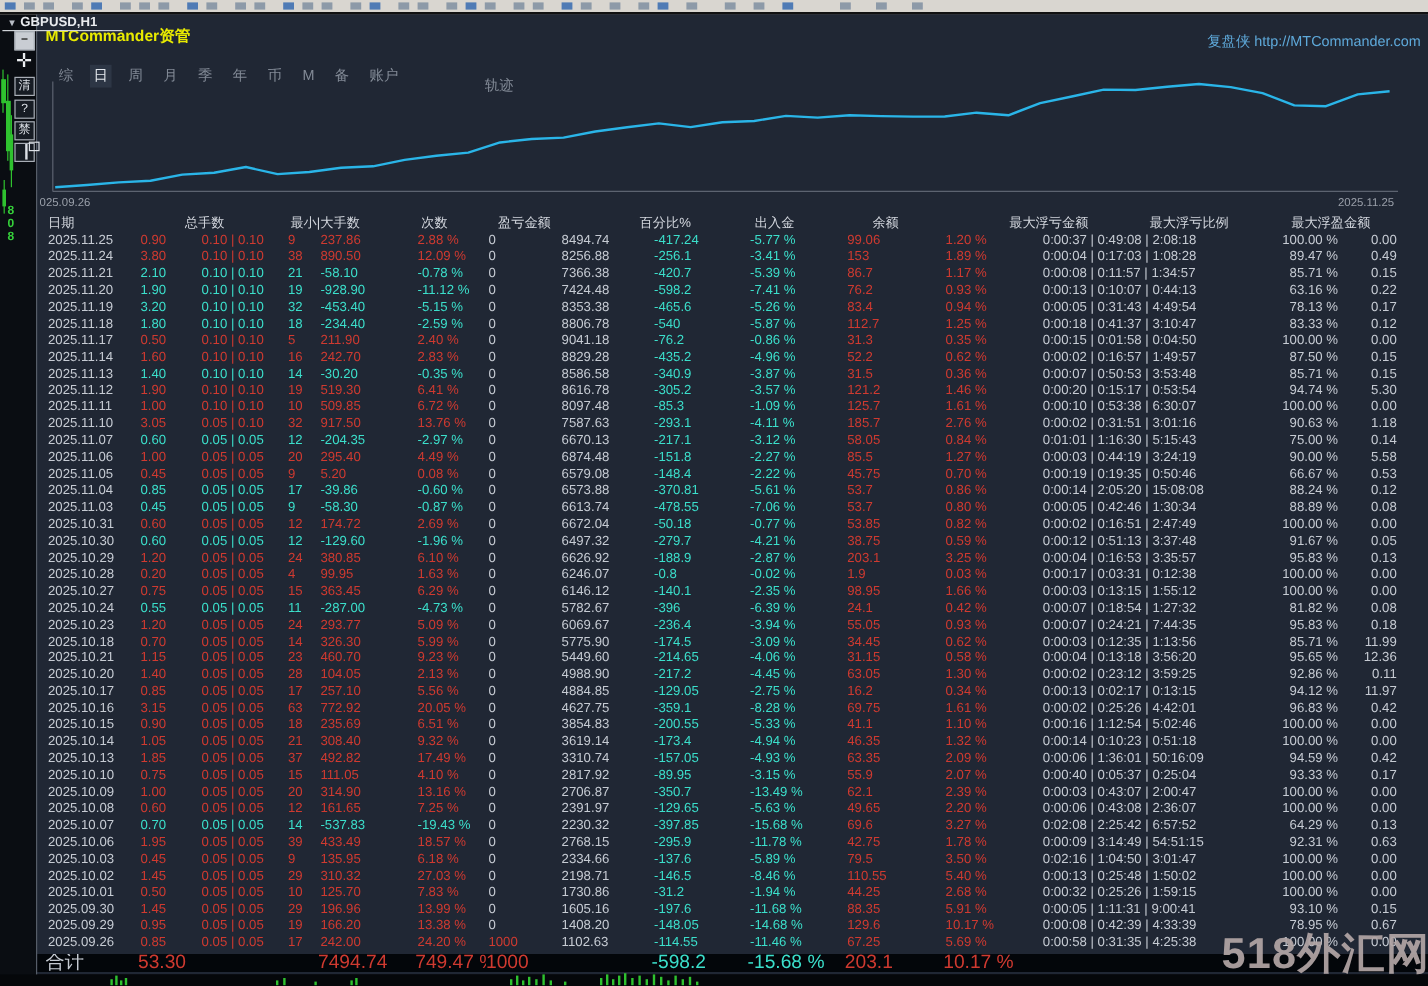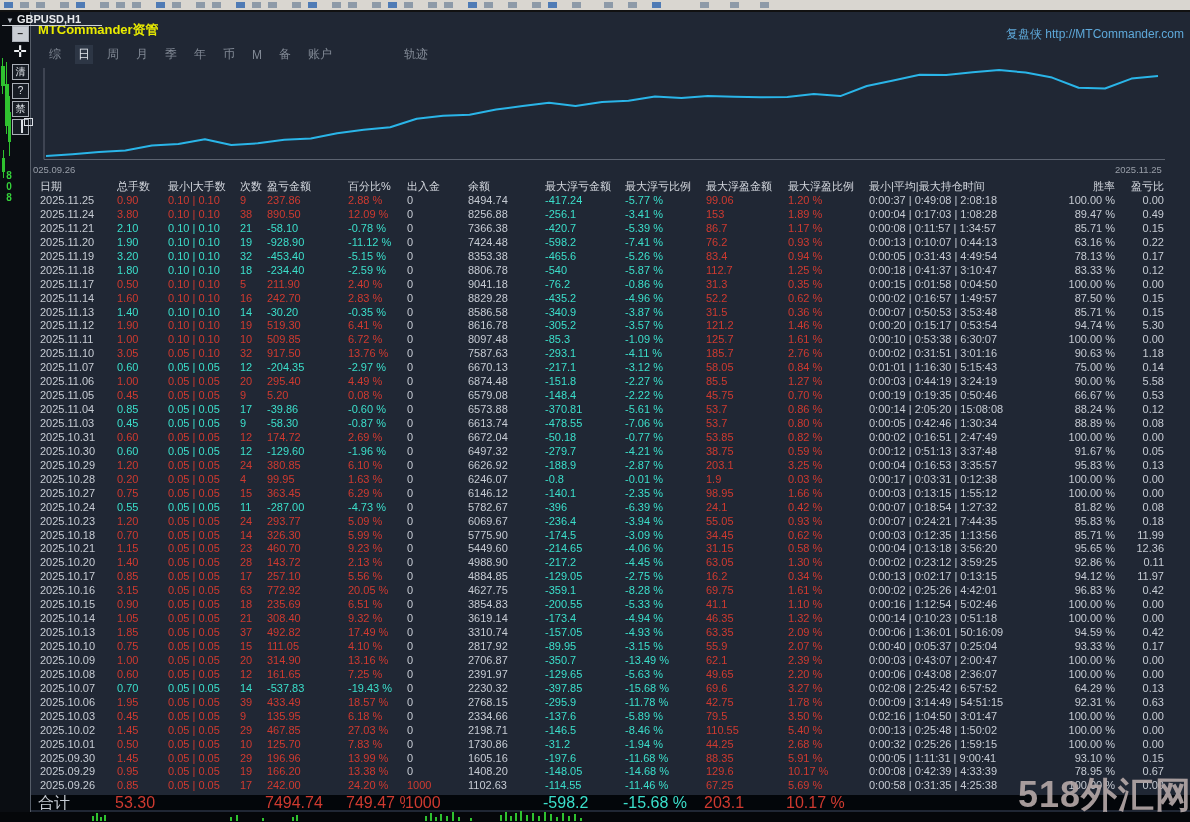--- a/index.html
+++ b/index.html
@@ -36,32 +36,32 @@
   .restore-in::after{content:"";position:absolute;left:2px;top:-3px;width:7px;height:6px;border:1px solid #dce0e6;}
 
   
   .panel{position:absolute;left:30px;top:12px;width:1160px;height:800px;background:#202734;z-index:3;}
   .panel-edge{position:absolute;left:30px;top:12px;width:1px;height:800px;background:#565d68;z-index:5;}
   .panel-title{position:absolute;left:8px;top:9px;color:#e9eb00;font-size:13px;font-weight:bold;}
   .replay-link{position:absolute;right:6px;top:14px;color:#5ea9da;font-size:12px;}
   .menu{position:absolute;left:16px;top:33px;display:flex;align-items:center;font-size:12px;color:#828a96;}
   .menu .mi{margin-right:11px;padding:1px 3px;cursor:default;white-space:nowrap;}
   .menu .mi.sel{background:#2d3645;color:#e4e8ee;}
-  .menu .mi.gap{margin-left:55px;}
+  .menu .mi.gap{margin-left:55px;margin-top:17px;}
 
   .chart-wrap{position:absolute;left:12px;top:52px;width:1126px;height:100px;}
   .x-label{position:absolute;color:#999fa9;font-size:9.5px;}
   .x-label.l{left:3px;top:152px;}
   .x-label.r{left:1085px;top:152px;}
 
   
   .tbl{position:absolute;left:2px;top:167px;width:1156px;font-size:11px;}
   .trow{display:grid;grid-template-columns:77px 51px 72px 27px 81px 59px 61px 77px 80px 81px 82px 81px 192px 68px 59px;
     height:13.95px;line-height:13.9px;padding-left:8px;white-space:nowrap;}
-  .trow.head{height:15px;line-height:15px;color:#d3d7de;}
+  .trow.head{height:15px;line-height:15px;color:#d3d7de;gap:37px;}
   .cell{overflow:hidden;}
   .cell.winrate,.cell.plratio{text-align:right;}
   .cell.winrate{padding-right:14px;}
   .cell.plratio{padding-right:24px;}
   .t-red{color:#cf3a30;}
   .t-cyan{color:#3bdfcb;}
   .t-gray{color:#c6cbd3;}
   .total-row{position:absolute;left:0;top:783px;width:1160px;height:15px;background:#03060a;}
   .total-row .trow{height:15px;line-height:15px;}
 
@@ -529,21 +529,21 @@
         <div class="trow">
           <div class="cell date t-gray">2025.10.28</div>
           <div class="cell lots t-red">0.20</div>
           <div class="cell minmax t-red">0.05 | 0.05</div>
           <div class="cell count t-red">4</div>
           <div class="cell profit t-red">99.95</div>
           <div class="cell pct t-red">1.63 %</div>
           <div class="cell inout t-gray">0</div>
           <div class="cell balance t-gray">6246.07</div>
           <div class="cell maxdd t-cyan">-0.8</div>
-          <div class="cell maxddpct t-cyan">-0.01 %</div>
+          <div class="cell maxddpct t-cyan">-0.02 %</div>
           <div class="cell maxfp t-red">1.9</div>
           <div class="cell maxfppct t-red">0.03 %</div>
           <div class="cell times t-gray">0:00:17 | 0:03:31 | 0:12:38</div>
           <div class="cell winrate t-gray">100.00 %</div>
           <div class="cell plratio t-gray">0.00</div>
         </div>
         <div class="trow">
           <div class="cell date t-gray">2025.10.27</div>
           <div class="cell lots t-red">0.75</div>
           <div class="cell minmax t-red">0.05 | 0.05</div>
@@ -626,21 +626,21 @@
           <div class="cell maxfppct t-red">0.58 %</div>
           <div class="cell times t-gray">0:00:04 | 0:13:18 | 3:56:20</div>
           <div class="cell winrate t-gray">95.65 %</div>
           <div class="cell plratio t-gray">12.36</div>
         </div>
         <div class="trow">
           <div class="cell date t-gray">2025.10.20</div>
           <div class="cell lots t-red">1.40</div>
           <div class="cell minmax t-red">0.05 | 0.05</div>
           <div class="cell count t-red">28</div>
-          <div class="cell profit t-red">143.72</div>
+          <div class="cell profit t-red">104.05</div>
           <div class="cell pct t-red">2.13 %</div>
           <div class="cell inout t-gray">0</div>
           <div class="cell balance t-gray">4988.90</div>
           <div class="cell maxdd t-cyan">-217.2</div>
           <div class="cell maxddpct t-cyan">-4.45 %</div>
           <div class="cell maxfp t-red">63.05</div>
           <div class="cell maxfppct t-red">1.30 %</div>
           <div class="cell times t-gray">0:00:02 | 0:23:12 | 3:59:25</div>
           <div class="cell winrate t-gray">92.86 %</div>
           <div class="cell plratio t-gray">0.11</div>
@@ -830,21 +830,21 @@
           <div class="cell maxfppct t-red">3.50 %</div>
           <div class="cell times t-gray">0:02:16 | 1:04:50 | 3:01:47</div>
           <div class="cell winrate t-gray">100.00 %</div>
           <div class="cell plratio t-gray">0.00</div>
         </div>
         <div class="trow">
           <div class="cell date t-gray">2025.10.02</div>
           <div class="cell lots t-red">1.45</div>
           <div class="cell minmax t-red">0.05 | 0.05</div>
           <div class="cell count t-red">29</div>
-          <div class="cell profit t-red">467.85</div>
+          <div class="cell profit t-red">310.32</div>
           <div class="cell pct t-red">27.03 %</div>
           <div class="cell inout t-gray">0</div>
           <div class="cell balance t-gray">2198.71</div>
           <div class="cell maxdd t-cyan">-146.5</div>
           <div class="cell maxddpct t-cyan">-8.46 %</div>
           <div class="cell maxfp t-red">110.55</div>
           <div class="cell maxfppct t-red">5.40 %</div>
           <div class="cell times t-gray">0:00:13 | 0:25:48 | 1:50:02</div>
           <div class="cell winrate t-gray">100.00 %</div>
           <div class="cell plratio t-gray">0.00</div>

